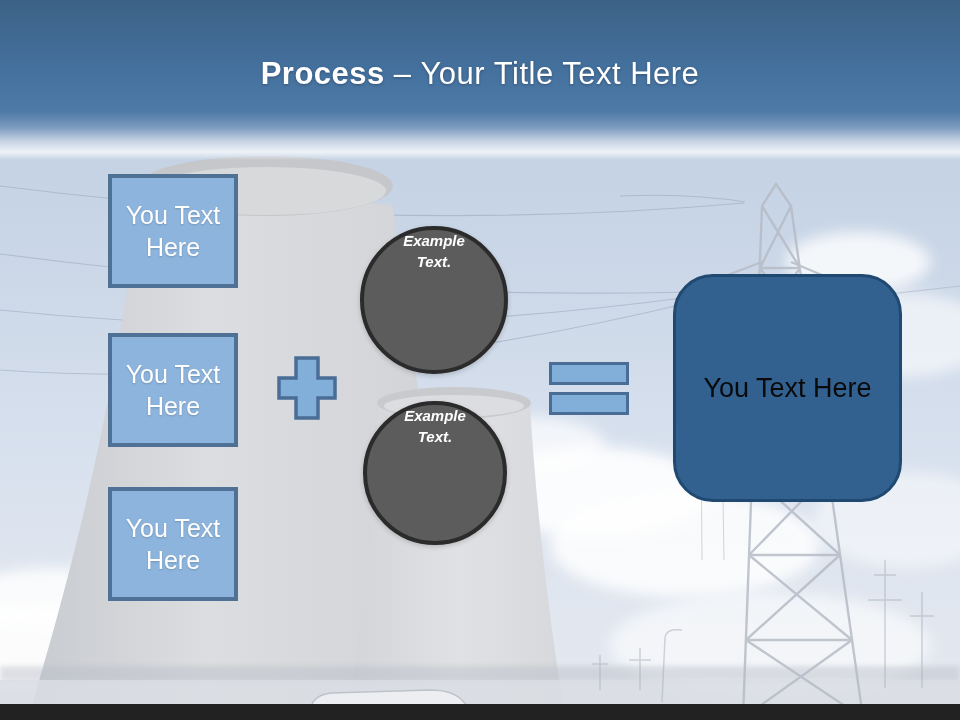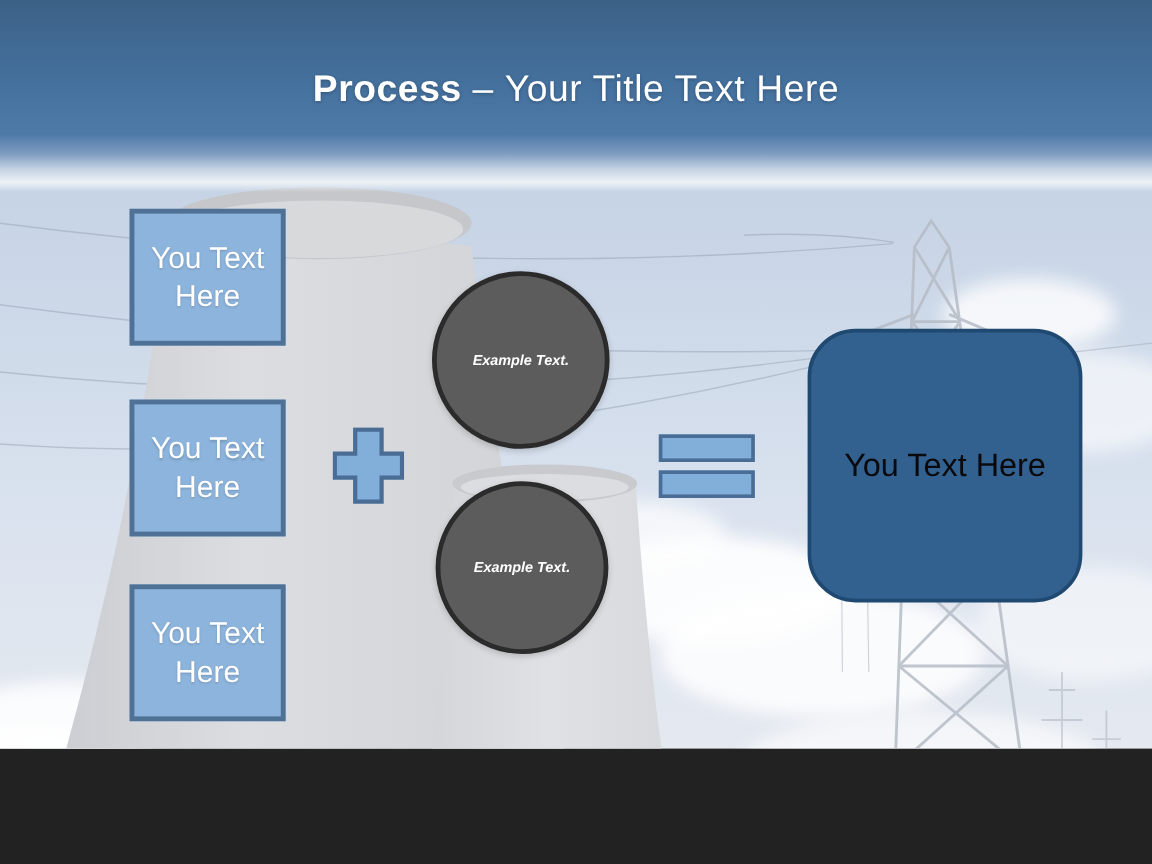--- a/index.html
+++ b/index.html
@@ -1,17 +1,17 @@
 <!DOCTYPE html>
 <html style="--header-top: #3c6186; --header-bottom: #4e7aa8; --title-text: #ffffff; --box-fill: #8db4dc; --box-border: #4e7195; --box-text: #ffffff; --operator-fill: #82aeda; --operator-border: #4a6d96; --circle-fill: #5c5c5c; --circle-border: #2b2b2b; --circle-text: #ffffff; --result-fill: #32618f; --result-border: #1f4971; --result-text: #0a0a0c;"><head>
 <meta charset="utf-8">
 <style>
   html,body{margin:0;padding:0;background:#222;}
   .slide{
-    position:relative;width:960px;height:624px;overflow:hidden;
+    position:relative;width:960px;height:704px;overflow:hidden;
     font-family:"Liberation Sans",sans-serif;
     background:linear-gradient(180deg,#b9c9de 0%,#c3d1e3 18%,#ccd8e8 40%,#d8e1ee 65%,#e0e6ef 85%,#e4e9f0 100%);
   }
   .slide *{box-sizing:border-box;}
 
   
   .bgsvg{position:absolute;inset:0;pointer-events:none;}
 
   
   .header{
@@ -58,23 +58,23 @@
     width:80px;height:23px;
     background:var(--operator-fill,#82aeda);
     border:3.5px solid var(--operator-border,#4a6d96);
   }
 
   
   .circle{
     position:absolute;border-radius:50%;
     background:var(--circle-fill,#5c5c5c);
     border:4px solid var(--circle-border,#2b2b2b);
-    display:flex;align-items:center;justify-content:center;text-align:center;
+    display:flex;align-items:flex-start;justify-content:center;text-align:center;
     color:var(--circle-text,#fff);font-weight:700;font-style:italic;
-    font-size:12px;line-height:21px;
+    font-size:15px;line-height:21px;
     box-shadow:0 2px 5px rgba(0,0,0,.18);
   }
   .circle .ctext{width:84px;}
   .circle1{left:360px;top:226px;width:148px;height:148px;}
   .circle2{left:363px;top:401px;width:144px;height:144px;}
 
   
   .result{
     position:absolute;left:673px;top:274px;width:229px;height:228px;
     background:var(--result-fill,#32618f);

